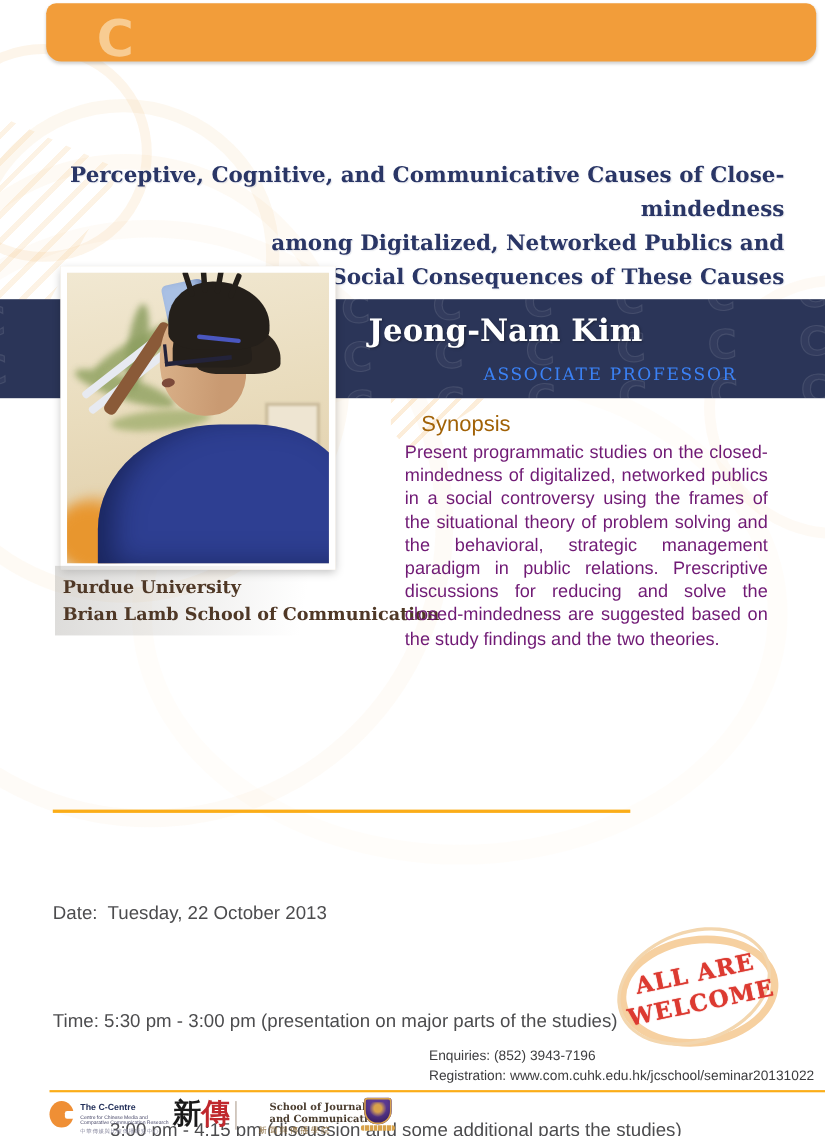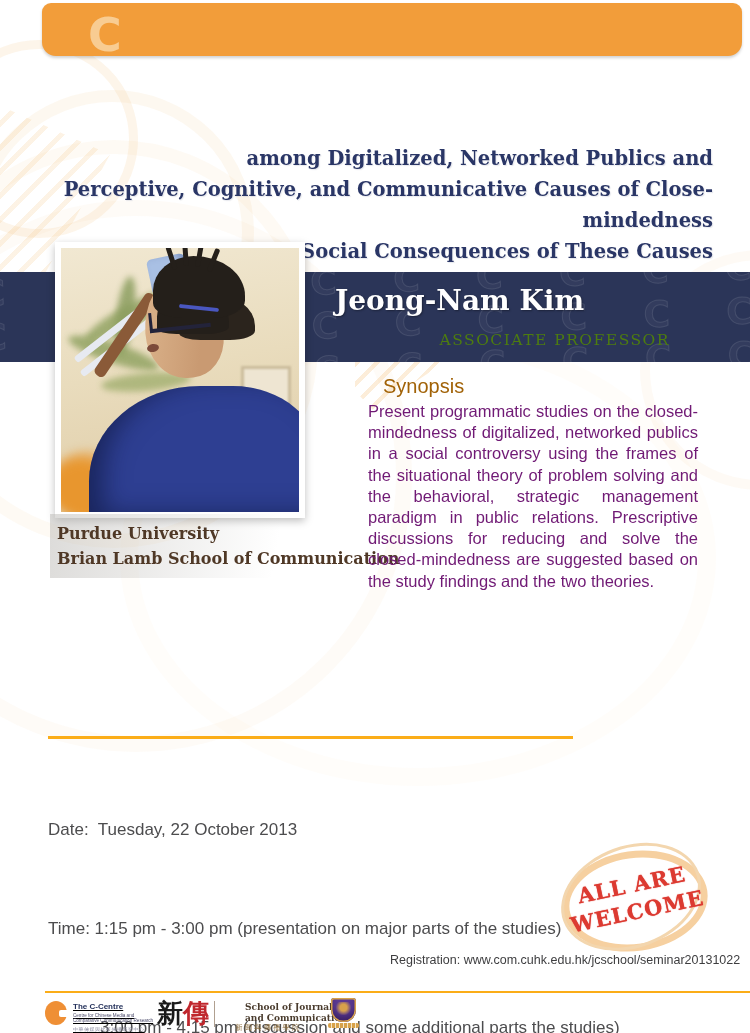--- a/index.html
+++ b/index.html
@@ -27,21 +27,21 @@
              font:bold 19.5px/31px "DejaVu Serif",serif;text-shadow:0 0 5px rgba(255,255,255,.95),1px 1px 1px rgba(42,54,102,.15);}
   
   .banner{position:absolute;left:0;top:272px;width:750px;height:90px;background:#2B3558;overflow:hidden;}
   .banner-pattern{position:absolute;left:-20px;top:-14px;width:820px;height:130px;
                   font:bold 36px/44px "DejaVu Sans",sans-serif;letter-spacing:22px;
                   color:rgba(255,255,255,0.04);-webkit-text-stroke:1px rgba(255,255,255,0.10);
                   transform:rotate(-2deg);word-break:break-all;}
   .banner-pattern::before{content:"C C C C C C C C C C C C C C C C C C C C C C C C C C C C C C C C C C C C C C C C C C C C C C C C";}
   .speaker-name{position:absolute;left:335px;top:287px;color:#fff;
                 font:bold 28px/1 "DejaVu Serif",serif;text-shadow:1px 1px 2px rgba(0,0,0,.35);}
-  .speaker-role{position:absolute;left:335px;top:333px;width:335px;text-align:right;color:#4d7c0f;
+  .speaker-role{position:absolute;left:335px;top:333px;width:335px;text-align:right;color:#3b82f6;
                 font:15.5px/1 "DejaVu Serif",serif;letter-spacing:1.5px;}
   
   .photo{position:absolute;left:55px;top:242px;width:238px;height:264px;background:#e9decb;
          border:6px solid #fff;box-shadow:0 3px 8px rgba(0,0,0,.25);overflow:hidden;}
   .photo .bgwall{position:absolute;inset:0;background:linear-gradient(170deg,#f1e8d2 0%,#e9dcbd 45%,#decaa4 100%);}
   .photo .leaf{position:absolute;background:#93a464;border-radius:50%;filter:blur(3px);opacity:.85;}
   .photo .leaf1{left:18px;top:55px;width:110px;height:22px;transform:rotate(-28deg);}
   .photo .leaf2{left:5px;top:95px;width:95px;height:20px;transform:rotate(18deg);}
   .photo .leaf3{left:40px;top:125px;width:90px;height:18px;transform:rotate(-5deg);background:#a6b274;}
   .photo .leaf4{left:55px;top:28px;width:18px;height:80px;transform:rotate(8deg);background:#8c9e60;}
@@ -100,21 +100,21 @@
   .stamp-ring2{position:absolute;inset:0px 6px 10px 0px;border:3px solid #F3D6AE;border-radius:50%;
                transform:rotate(-8deg);}
   .stamp-text{position:absolute;left:0;top:26px;width:100%;text-align:center;color:#DC3A31;
               font:bold 21px/27px "DejaVu Serif",serif;letter-spacing:1px;
               text-shadow:0 0 1px #dc3a31;}
   
   .contact{position:absolute;left:390px;top:951px;color:#3D3D3F;font:12.5px/18px "Liberation Sans",sans-serif;}
   
   .cc-logo{position:absolute;left:45px;top:1001px;width:22px;height:24px;background:#EF8F35;border-radius:50%;}
   .cc-logo::after{content:"";position:absolute;right:-3px;top:9px;width:11px;height:7px;background:#fff;border-radius:2px;}
-  .cc-text{position:absolute;left:73px;top:1002px;width:90px;text-decoration:underline;}
+  .cc-text{position:absolute;left:73px;top:1002px;width:90px;}
   .cc-name{color:#23305A;font:bold 8px/9px "Liberation Sans",sans-serif;}
   .cc-tag{margin-top:2px;color:#4A4A6A;font:4.6px/5.4px "Liberation Sans",sans-serif;}
   .cc-cn{margin-top:2px;color:#8A8AA0;font:5px/6px "Liberation Sans",sans-serif;letter-spacing:.5px;}
   .js-logo{position:absolute;left:157px;top:998px;font:bold 26px/30px "DejaVu Serif",serif;color:#1A1A1A;}
   .js-logo .red{color:#C0272D;}
   .js-divider{position:absolute;left:214px;top:1001px;width:1px;height:26px;background:#B0A090;}
   .js-en{position:absolute;left:221px;top:1002px;color:#4A3C2E;font:bold 9px/11px "DejaVu Serif",serif;margin-left:24px;}
   .js-cn{position:absolute;left:235px;top:1024px;color:#8A6A3A;font:7.5px/8px "Liberation Sans",sans-serif;letter-spacing:2px;}
   .crest{position:absolute;left:331px;top:998px;width:25px;height:24px;background:#5B3A92;
          border-radius:3px 3px 12px 12px;
@@ -137,22 +137,22 @@
   <div class="ring dn" style="left:120px;top:330px;width:560px;height:420px;border-width:18px;opacity:.22;"></div>
   <div class="ring dn" style="left:640px;top:250px;width:220px;height:220px;border-width:10px;opacity:.45;"></div>
   <div class="stripes dn"></div>
   <div class="stripes2 dn"></div>
 
   <div class="header-bar">
     <span class="header-logo">C</span>
   </div>
 
   <div class="sub-title">
+    <div>Perceptive, Cognitive, and Communicative Causes of Close-mindedness</div>
     <div>among Digitalized, Networked Publics and</div>
-    <div>Perceptive, Cognitive, and Communicative Causes of Close-mindedness</div>
     <div>the Social Consequences of These Causes</div>
   </div>
 
   <div class="banner">
     <div class="banner-pattern dn"></div>
   </div>
   <div class="speaker-name">Jeong-Nam Kim</div>
   <div class="speaker-role">ASSOCIATE PROFESSOR</div>
 
   <div class="photo">
@@ -184,37 +184,38 @@
     <div>Purdue University</div>
     <div>Brian Lamb School of Communication</div>
   </div>
 
   <div class="syn-head">Synopsis</div>
   <div class="syn-body">Present programmatic studies on the closed-mindedness of digitalized, networked publics in a social controversy using the frames of the situational theory of problem solving and the behavioral, strategic management paradigm in public relations. Prescriptive discussions for reducing and solve the closed-mindedness are suggested based on the study findings and the two theories.</div>
 
   <div class="rule1 dn"></div>
   <div class="details">
     <div>Date:  Tuesday, 22 October 2013</div>
-    <div>Time: 1:15 pm - 3:00 pm (presentation on major parts of the studies)</div>
+    <div>Time: 5:30 pm - 3:00 pm (presentation on major parts of the studies)</div>
     <div class="ind1">3:00 pm - 4:15 pm (discussion and some additional parts the studies)</div>
     
     
     
   </div>
 
   <div class="stamp">
     <div class="stamp-ring1 dn"></div>
     <div class="stamp-ring2 dn"></div>
     <div class="stamp-text">
       <div>ALL ARE</div>
       <div>WELCOME</div>
     </div>
   </div>
 
   <div class="contact">
+    <div>Enquiries: (852) 3943-7196</div>
     <div>Registration: www.com.cuhk.edu.hk/jcschool/seminar20131022</div>
   </div>
 
   <div class="rule2 dn"></div>
   <div class="cc-logo"></div>
   <div class="cc-text">
     <div class="cc-name">The C-Centre</div>
     <div class="cc-tag">
       <div>Centre for Chinese Media and</div>
       <div>Comparative Communication Research</div>

